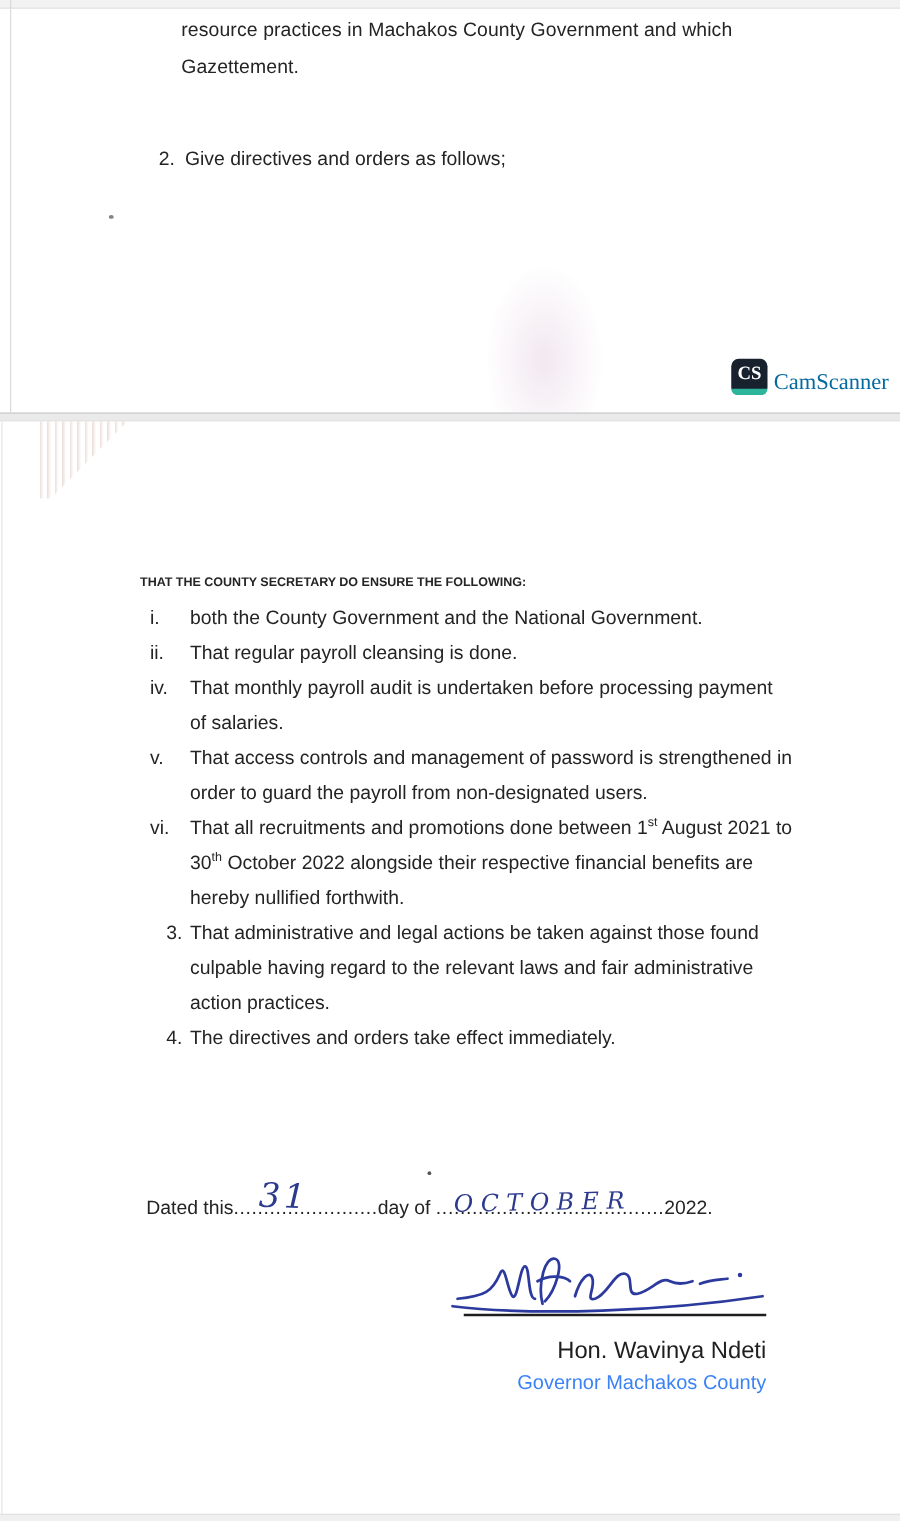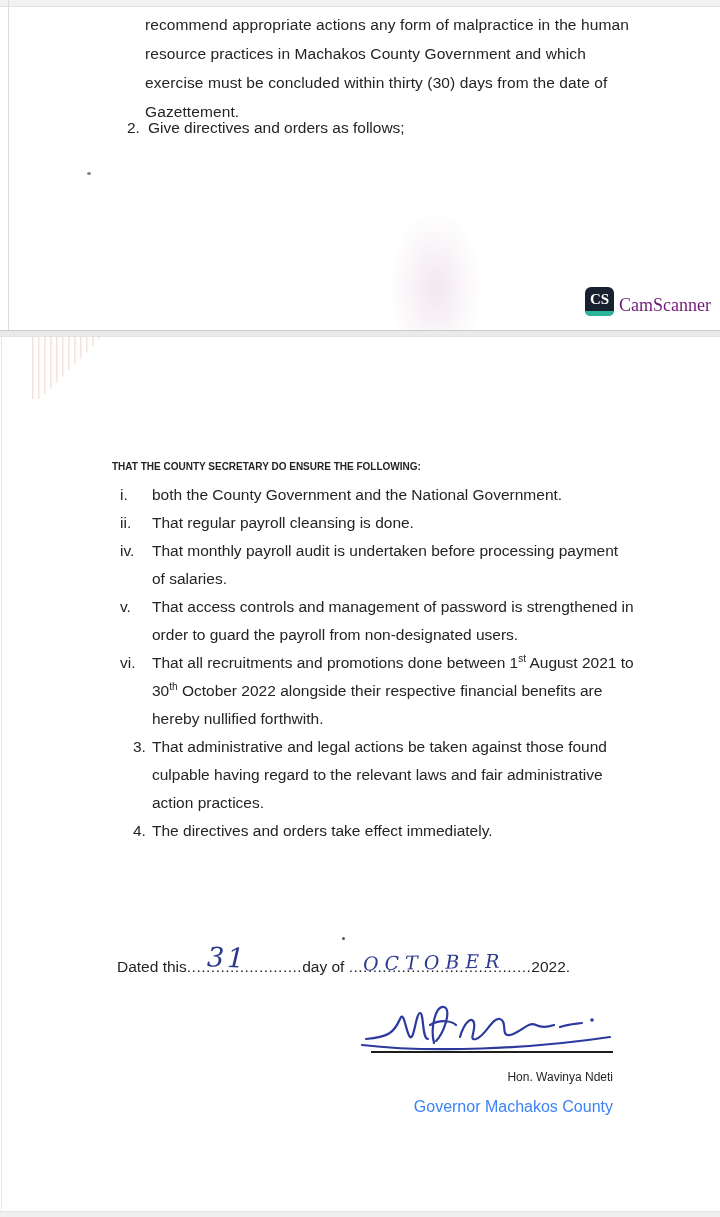--- a/index.html
+++ b/index.html
@@ -22,21 +22,21 @@
   .item2 .mk { margin-right:8px; }
   .speck1 { position:absolute; left:87px; top:172px; width:4px; height:3px; background:#5a5a5a; border-radius:50%; opacity:.75; }
   .smudge { position:absolute; left:388px; top:210px; width:95px; height:120px;
     background:radial-gradient(ellipse at 50% 65%, rgba(233,216,230,0.6), rgba(233,216,230,0) 70%); }
 
   .camscanner { position:absolute; left:585px; top:287px; display:flex; align-items:flex-end; gap:5px; }
   .cs-badge { width:29px; height:29px; background:#18222e; border-radius:6px; position:relative;
     display:flex; align-items:center; justify-content:center; flex:0 0 auto; }
   .cs-badge .cs-txt { color:#ffffff; font-weight:bold; font-size:15px; font-family:"Liberation Serif", serif; line-height:1; margin-top:-4px; }
   .cs-teal { position:absolute; left:0; bottom:0; width:100%; height:5px; background:#2cb59a; border-radius:0 0 6px 6px; }
-  .cs-label { font-family:"Liberation Serif", serif; font-size:18px; color:#701a75; white-space:nowrap; }
+  .cs-label { font-family:"Liberation Serif", serif; font-size:18px; color:#0369a1; white-space:nowrap; }
 
   
   .divider { position:absolute; left:0; top:330px; width:720px; height:7px; background:#eaeaea;
     border-top:1px solid #cbcbcb; border-bottom:1px solid #e3e3e3; }
 
   
   .page2 { position:absolute; left:0; top:337px; width:720px; height:874px; }
   .p2-left-line { position:absolute; left:1px; top:0; width:1px; height:100%; background:#e6e6e6; }
   .artifact { position:absolute; left:32px; top:0; width:70px; height:62px; opacity:.7;
     background:repeating-linear-gradient(90deg, rgba(201,152,134,0.45) 0px, rgba(201,152,134,0.12) 2px, rgba(255,255,255,0) 3px, rgba(255,255,255,0) 6px);
@@ -53,38 +53,36 @@
 
   .dated { position:absolute; left:117px; top:621px; font-size:15.5px; white-space:nowrap; }
   .dotted { letter-spacing:0.5px; }
   .hand { position:absolute; font-family:"DejaVu Serif", serif; font-style:italic; color:#2c3a8e; }
   .hand-day { left:90px; top:-16px; font-size:27px; letter-spacing:3px; transform:rotate(2deg); }
   .hand-month { left:246px; top:-7px; font-size:19px; letter-spacing:6px; transform:rotate(-1.2deg); }
   .speck2 { position:absolute; left:342px; top:600px; width:3px; height:3px; background:#555; border-radius:50%; }
 
   .sig-svg { position:absolute; left:360px; top:666px; }
   .sig-line { position:absolute; left:371px; top:714px; width:242px; height:2px; background:#1d1d1d; }
-  .sig-name { position:absolute; top:733px; right:107px; font-size:12px; white-space:nowrap; color:#1f1f1f; }
+  .sig-name { position:absolute; top:733px; right:107px; font-size:19px; white-space:nowrap; color:#1f1f1f; }
   .sig-title { position:absolute; top:761px; right:107px; font-size:16px; white-space:nowrap; color:#3b82f6; }
 
   .bottom-strip { position:absolute; left:0; bottom:0; width:720px; height:6px; background:#f0f0f0; border-top:1px solid #e2e2e2; }
 </style>
 </head>
 <body>
 
 <div class="canvas">
 
   <div>
     <div class="top-strip"></div>
     <div class="p1-left-line"></div>
 
     <div class="para">
-      <div class="pline">recommend appropriate actions any form of malpractice in the human</div>
       <div class="pline">resource practices in Machakos County Government and which</div>
-      <div class="pline">exercise must be concluded within thirty (30) days from the date of</div>
       <div class="pline">Gazettement.</div>
     </div>
 
     <div class="item2">
       <span class="mk">2.</span><span>Give directives and orders as follows;</span>
     </div>
 
     <div class="speck1"></div>
     <div class="smudge"></div>
 

